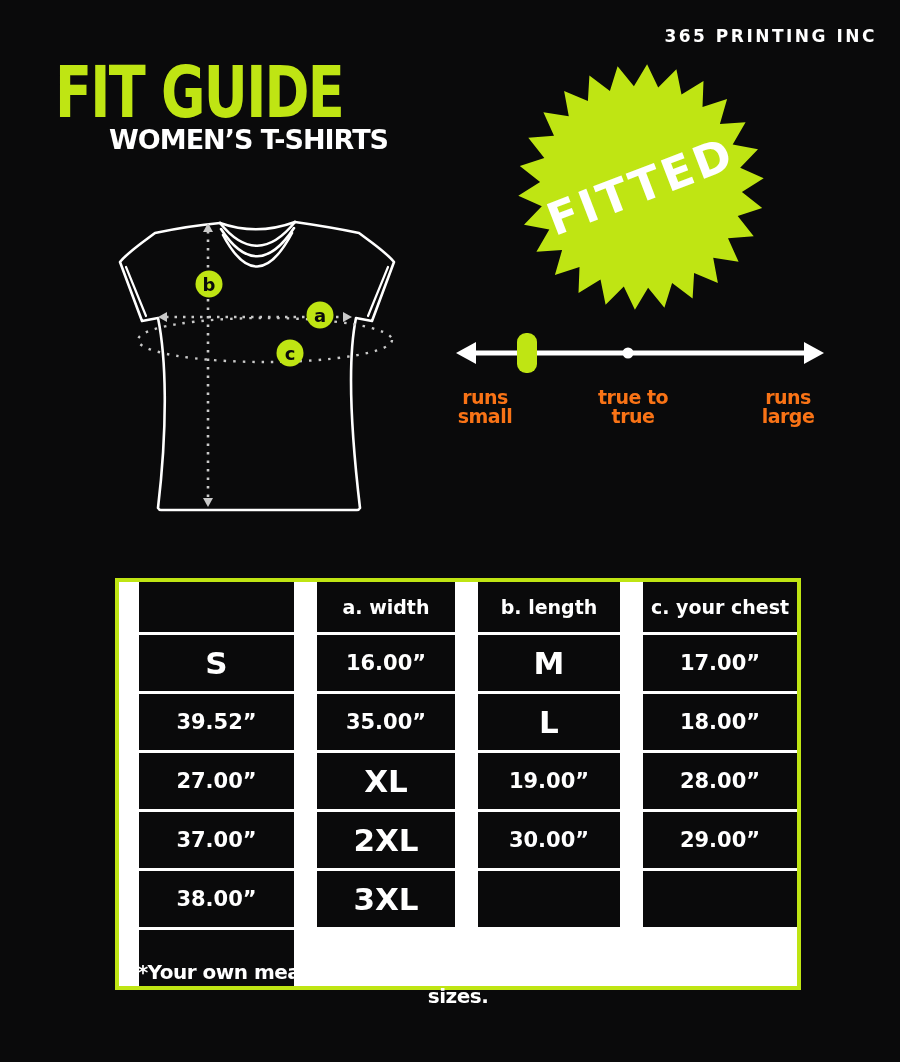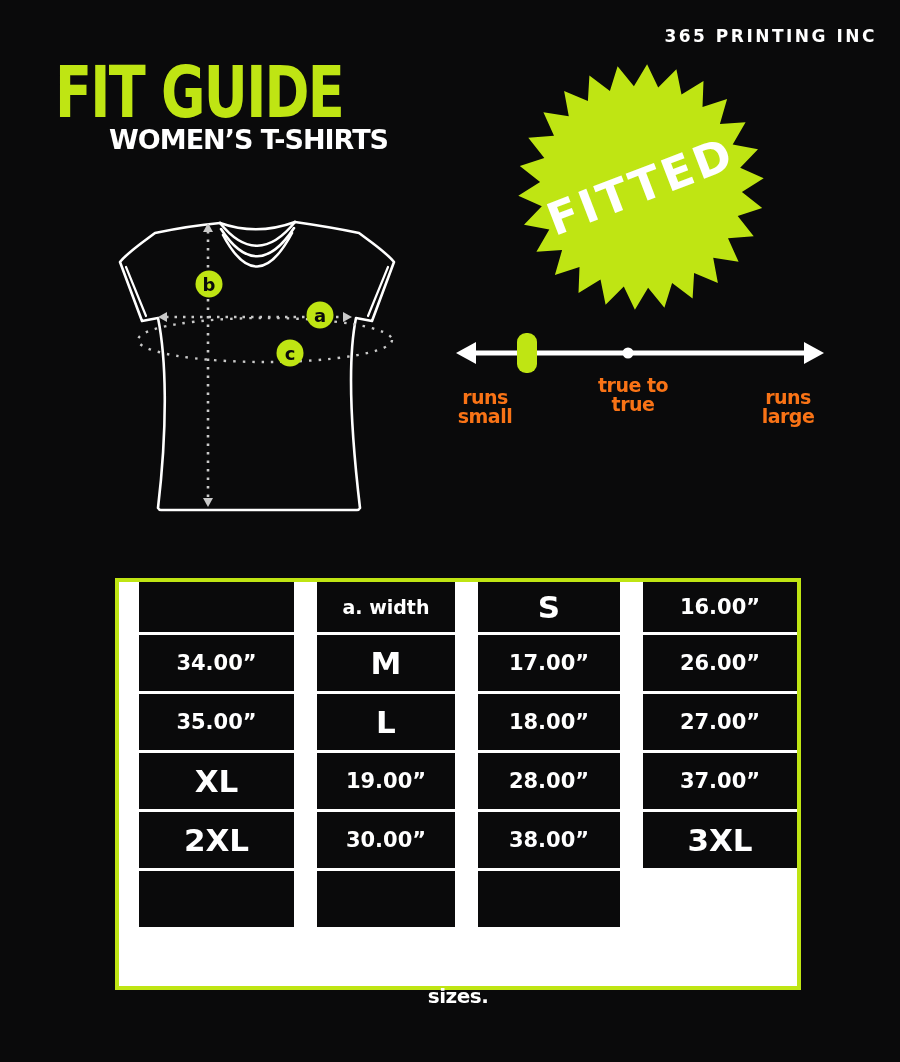--- a/index.html
+++ b/index.html
@@ -22,21 +22,21 @@
     font-size:27px;letter-spacing:-1px;color:#fff;white-space:nowrap;
   }
   .badge{position:absolute;left:510px;top:56px;width:262px;height:262px;}
   .tee{position:absolute;left:95px;top:185px;width:330px;height:340px;}
   .scale{position:absolute;left:450px;top:326px;width:380px;height:56px;}
   .scale-label{
     position:absolute;text-align:center;font-size:19px;line-height:0.98;
     color:#f97316;letter-spacing:-0.5px;
   }
   .scale-label.left{left:435px;top:388px;width:100px;}
-  .scale-label.mid{left:573px;top:376px;width:120px;}
+  .scale-label.mid{left:573px;top:388px;width:120px;}
   .scale-label.right{left:738px;top:388px;width:100px;}
   .size-table{
     position:absolute;left:115px;top:578px;width:686px;box-sizing:border-box;
     border:4px solid #bfe513;background:#ffffff;
     display:grid;grid-template-columns:175px 158px 162px 1fr;
     grid-template-rows:50px repeat(6,56px);gap:3px;
   }
   .cell{
     background:#0a0a0b;display:flex;align-items:center;justify-content:center;
     color:#fff;font-size:21px;letter-spacing:0px;margin-left:20px;
@@ -108,41 +108,43 @@
     <div>true</div>
   </div>
   <div class="scale-label right">
     <div>runs</div>
     <div>large</div>
   </div>
 
   <div class="size-table">
     <div class="cell head"></div>
     <div class="cell head">a. width</div>
+    <div class="cell head">b. length</div>
+    <div class="cell head">c. your chest</div>
 
     <div class="cell size">S</div>
     <div class="cell">16.00”</div>
-    <div class="cell">34.00”</div>
 
     <div class="cell size">M</div>
     <div class="cell">17.00”</div>
-    <div class="cell">26.00”</div>
+    <div class="cell">39.52”</div>
     <div class="cell">35.00”</div>
 
     <div class="cell size">L</div>
     <div class="cell">18.00”</div>
     <div class="cell">27.00”</div>
 
     <div class="cell size">XL</div>
     <div class="cell">19.00”</div>
     <div class="cell">28.00”</div>
     <div class="cell">37.00”</div>
 
     <div class="cell size">2XL</div>
     <div class="cell">30.00”</div>
+    <div class="cell">29.00”</div>
     <div class="cell">38.00”</div>
 
     <div class="cell size">3XL</div>
     <div class="cell"></div>
     <div class="cell"></div>
     <div class="cell"></div>
   </div>
 
   <div class="footnote">*Your own measurement may differ from our measurement sizes.</div>
 

